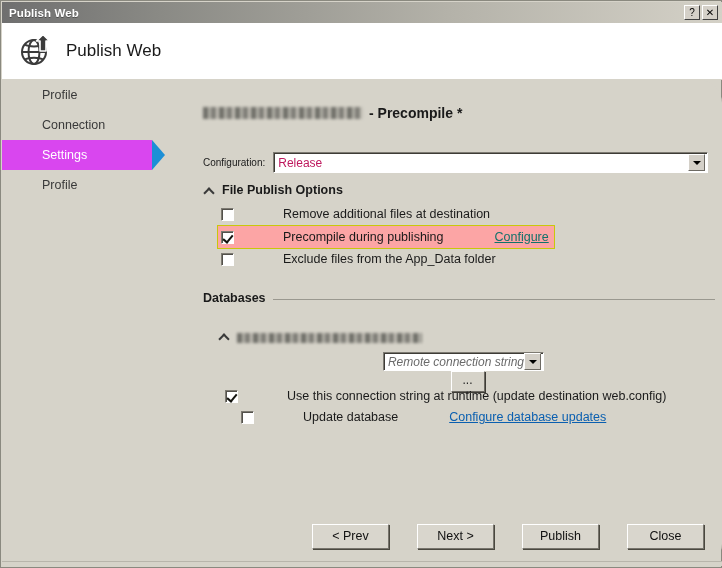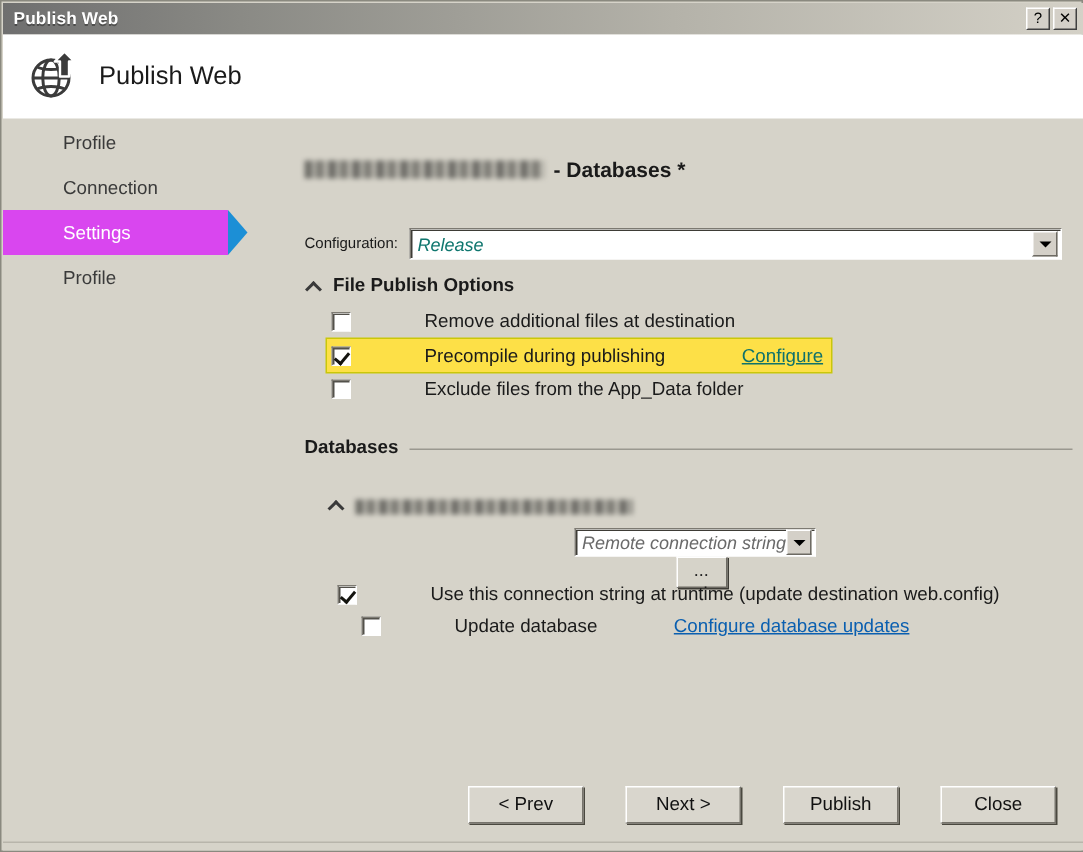--- a/index.html
+++ b/index.html
@@ -99,20 +99,21 @@
   }
 
   
   #body-area {
     position: absolute;
     left: 1px;
     top: 79px;
     width: 720px;
     height: 487px;
     background: #d6d3c9;
+    border-radius: 23px;
   }
 
   
   #sidebar {
     position: absolute;
     left: 0; top: 0;
     width: 194px;
     height: 487px;
   }
   .nav-item {
@@ -207,24 +208,23 @@
     border-right: 1px solid #ffffff;
     border-bottom: 1px solid #ffffff;
     box-shadow: inset 1px 1px 0 #3e3c36;
     display: flex;
     align-items: center;
   }
   .combo .combo-text {
     flex: 1;
     padding-left: 4px;
     font-size: 12px;
-    color: #0f766e;
+    color: #be185d;
     white-space: nowrap;
     overflow: hidden;
-    font-style: italic;
   }
   .combo .combo-text.placeholder {
     font-style: italic;
     color: #6a6a6a;
   }
   .combo-arrow {
     width: 17px;
     height: 17px;
     margin-right: 2px;
     box-sizing: border-box;
@@ -318,21 +318,21 @@
   }
   .link {
     font-size: 12.5px;
     color: #0a5fb0;
     text-decoration: underline;
     margin-left: 8px;
     cursor: pointer;
     white-space: nowrap;
   }
   .highlight {
-    background: #fde047;
+    background: #fca5a5;
     outline: 1px solid #c9c70a;
     padding: 1px 5px 1px 3px;
     height: 20px;
     text-align: right;
   }
   .highlight .link { color: #10726b; }
 
   #cb-remove   { left: 25px; top: 125px; }
   #cb-precomp  { left: 22px; top: 146px; }
   #cb-exclude  { left: 25px; top: 170px; }
@@ -477,21 +477,21 @@
       </div>
       <div class="nav-item">
         <span>Profile</span>
       </div>
     </div>
 
     <div id="main">
 
       <div id="profile-title">
         <span id="redacted-app" class="redacted"></span>
-        <span style="margin-left:6px">- Databases *</span>
+        <span style="margin-left:6px">- Precompile *</span>
       </div>
 
       <div id="config-row">
         <span id="config-label">Configuration:</span>
         <div id="config-combo" class="combo">
           <span class="combo-text">Release</span>
           <span class="combo-arrow">
               <i></i>
             </span>
         </div>

